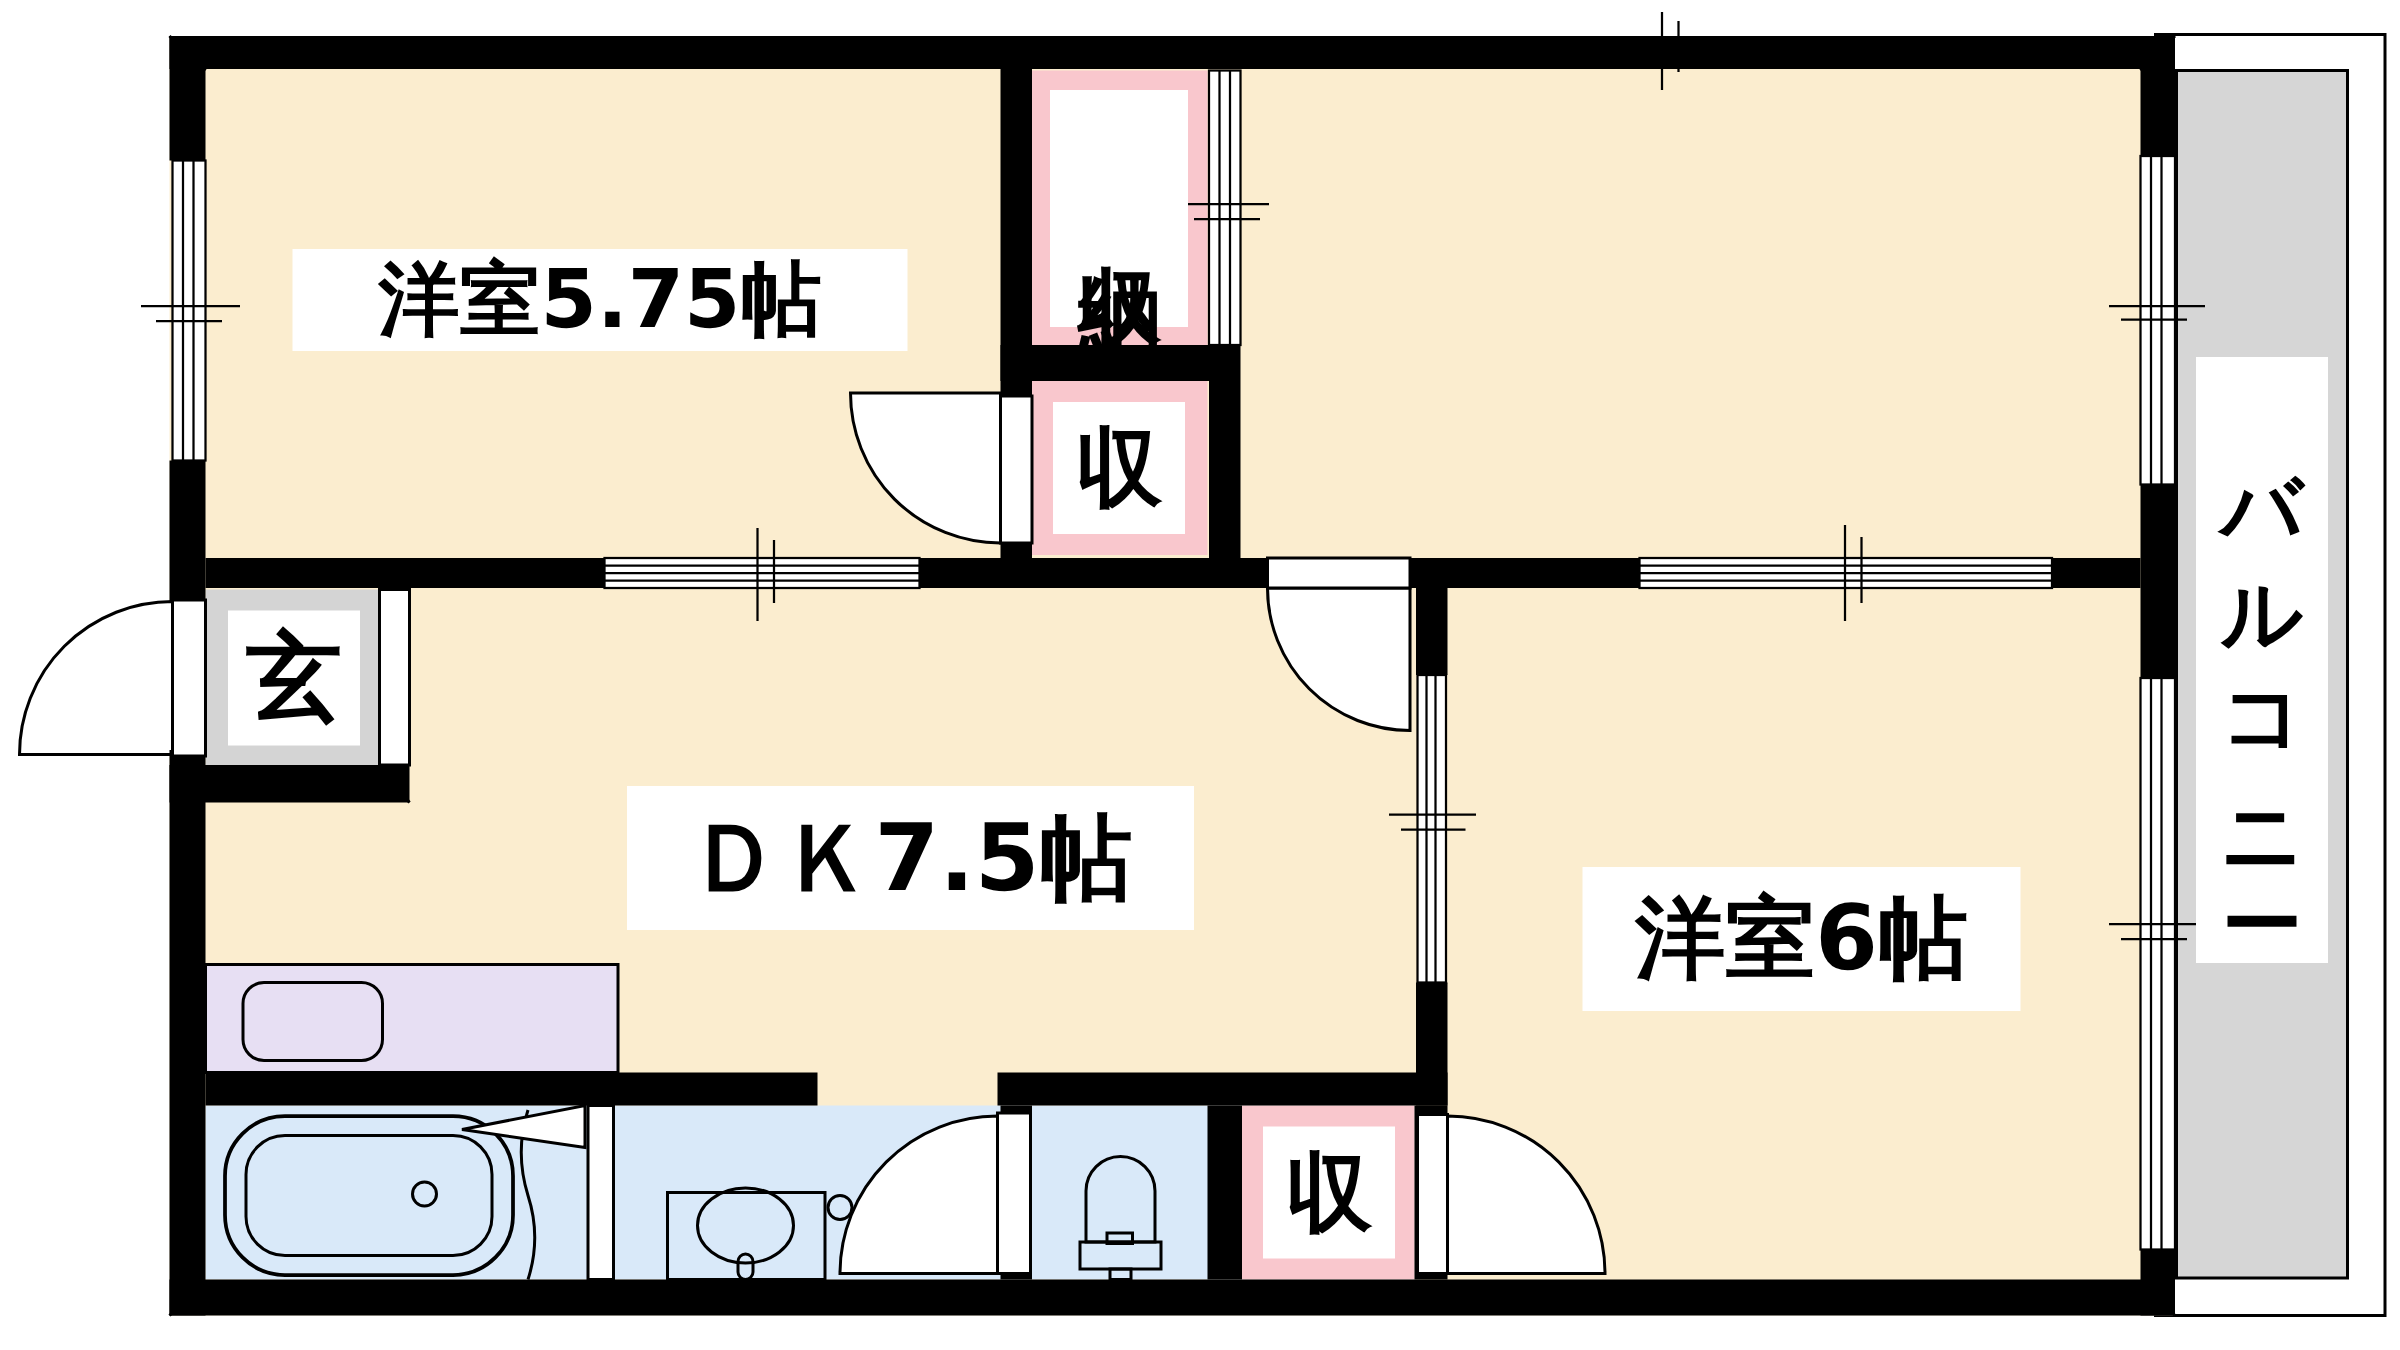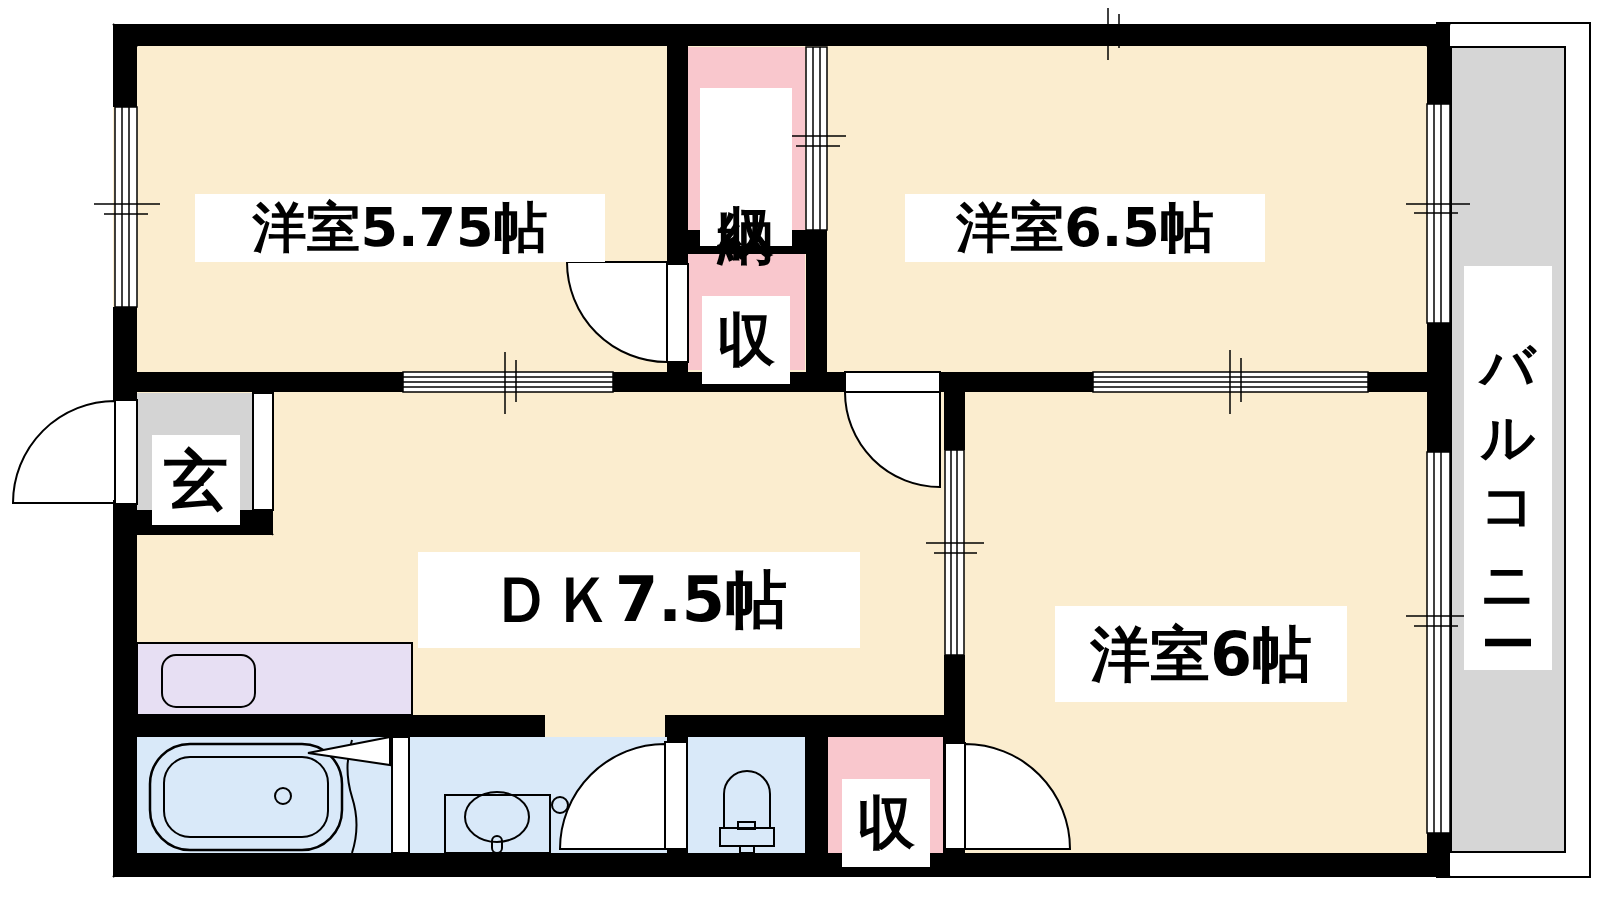--- a/index.html
+++ b/index.html
@@ -19,21 +19,21 @@
   .win{fill:#ffffff;stroke:#000;stroke-width:1.5;}
   .thin{stroke:#000;stroke-width:1.5;fill:none;}
   .thin2{stroke:#000;stroke-width:2;fill:none;}
   .door{fill:#ffffff;stroke:#000;stroke-width:2;}
   .leaf{fill:#ffffff;stroke:#000;stroke-width:2;}
   .fixture{fill:none;stroke:#000;stroke-width:2.5;}
   .fixture-thin{fill:none;stroke:#000;stroke-width:2;}
   .lbl{
     position:absolute;background:#ffffff;color:#000;
     display:flex;align-items:center;justify-content:center;
-    font-weight:bold;white-space:nowrap;line-height:1;margin-top:28px;
+    font-weight:bold;white-space:nowrap;line-height:1;
   }
   .v{writing-mode:vertical-rl;text-orientation:upright;}
 </style>
 </head>
 <body>
 
 <div class="stage">
   <svg width="1600" height="900" viewBox="0 0 1600 900">
 
     <g>
@@ -171,21 +171,20 @@
       <circle class="fixture-thin" cx="560" cy="805" r="8"></circle>
 
       <path class="fixture-thin" d="M724,828 v-34 a23,23 0 0 1 46,0 v34 z"></path>
       <rect class="fixture-thin" x="720" y="828" width="54" height="18"></rect>
       <rect class="fixture-thin" x="738" y="822" width="17" height="7"></rect>
       <rect class="fixture-thin" x="740" y="846" width="14" height="7"></rect>
     </g>
   </svg>
 
   <div class="lbl" style="left:195px;top:166px;width:410px;height:68px;font-size:54px;">洋室5.75帖</div>
-  <div class="lbl" style="left:905px;top:166px;width:360px;height:68px;font-size:54px;">洋室6.5帖</div>
-  <div class="lbl" style="left:418px;top:524px;width:442px;height:96px;font-size:62px;">ＤＫ7.5帖</div>
+  <div class="lbl" style="left:418px;top:524px;width:378px;height:96px;font-size:62px;">ＤＫ7.5帖</div>
   <div class="lbl" style="left:1055px;top:578px;width:292px;height:96px;font-size:60px;">洋室6帖</div>
   <div class="lbl" style="left:152px;top:407px;width:88px;height:90px;font-size:64px;">玄</div>
   <div class="lbl v" style="left:700px;top:60px;width:92px;height:158px;font-size:56px;letter-spacing:8px;">収納</div>
   <div class="lbl" style="left:702px;top:268px;width:88px;height:88px;font-size:58px;">収</div>
   <div class="lbl" style="left:842px;top:751px;width:88px;height:88px;font-size:58px;">収</div>
   <div class="lbl v" style="left:1464px;top:238px;width:88px;height:404px;font-size:54px;letter-spacing:16px;">バルコニー</div>
 </div>
 
 </body></html>

